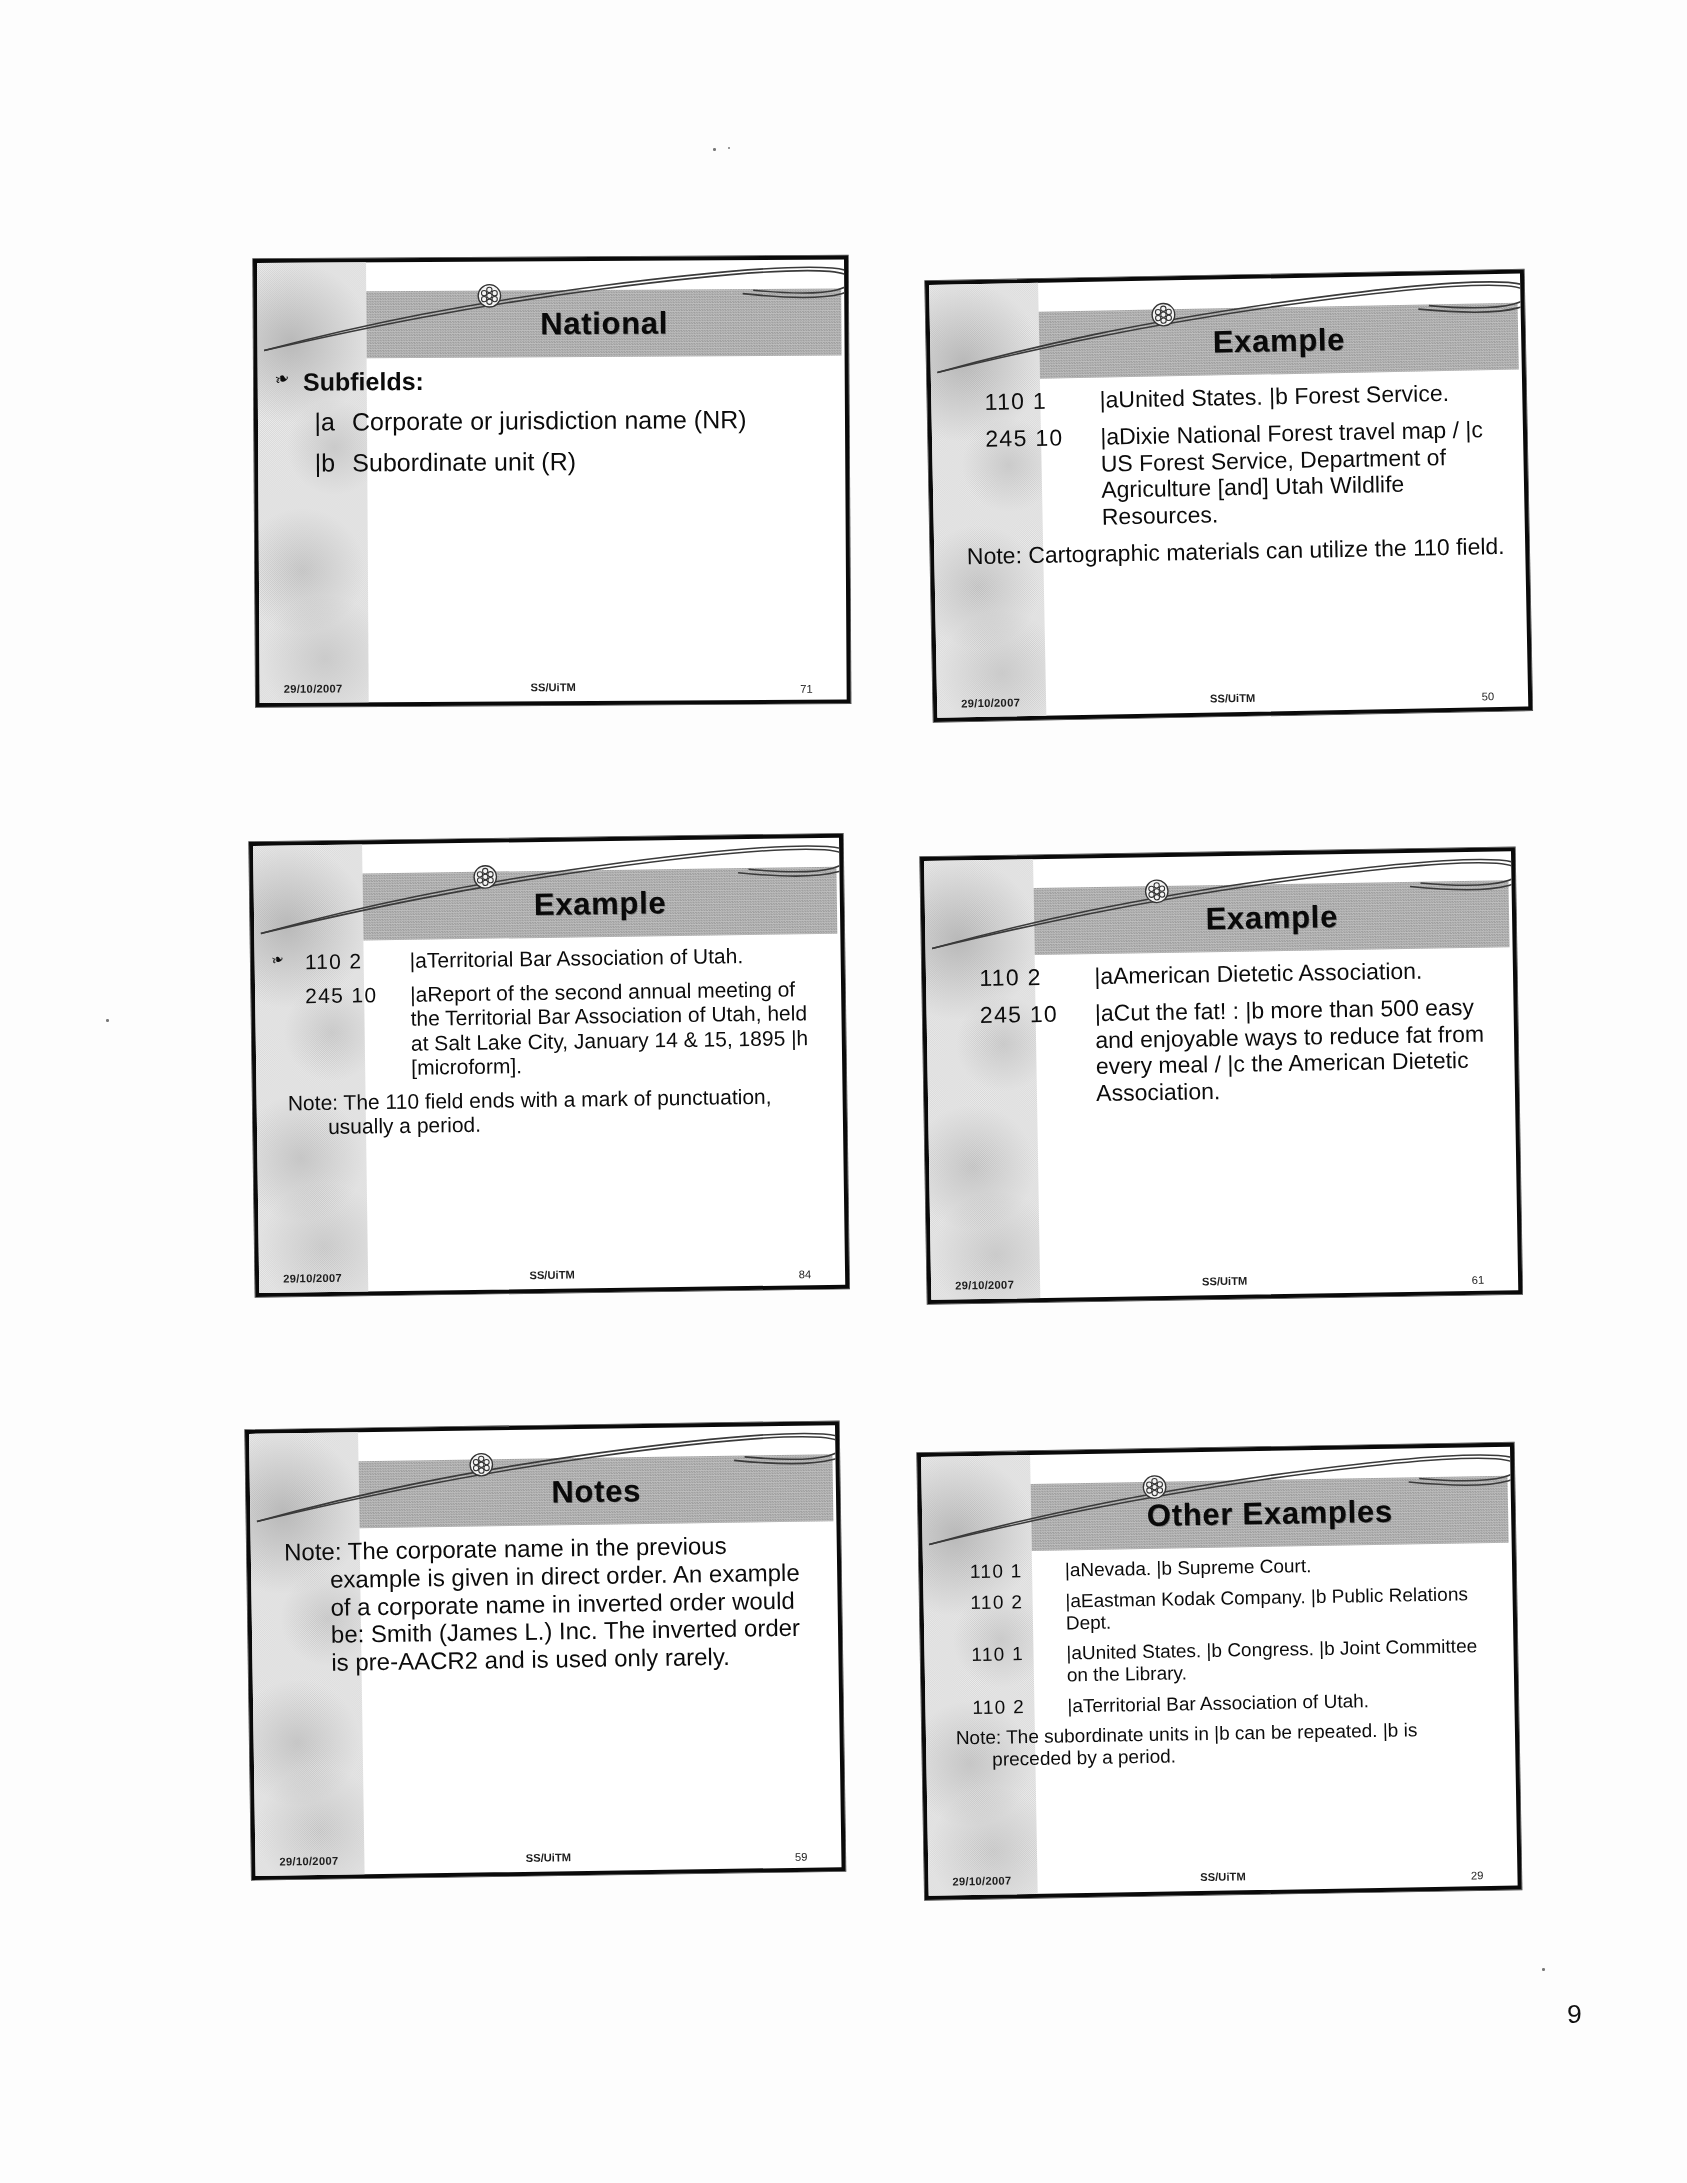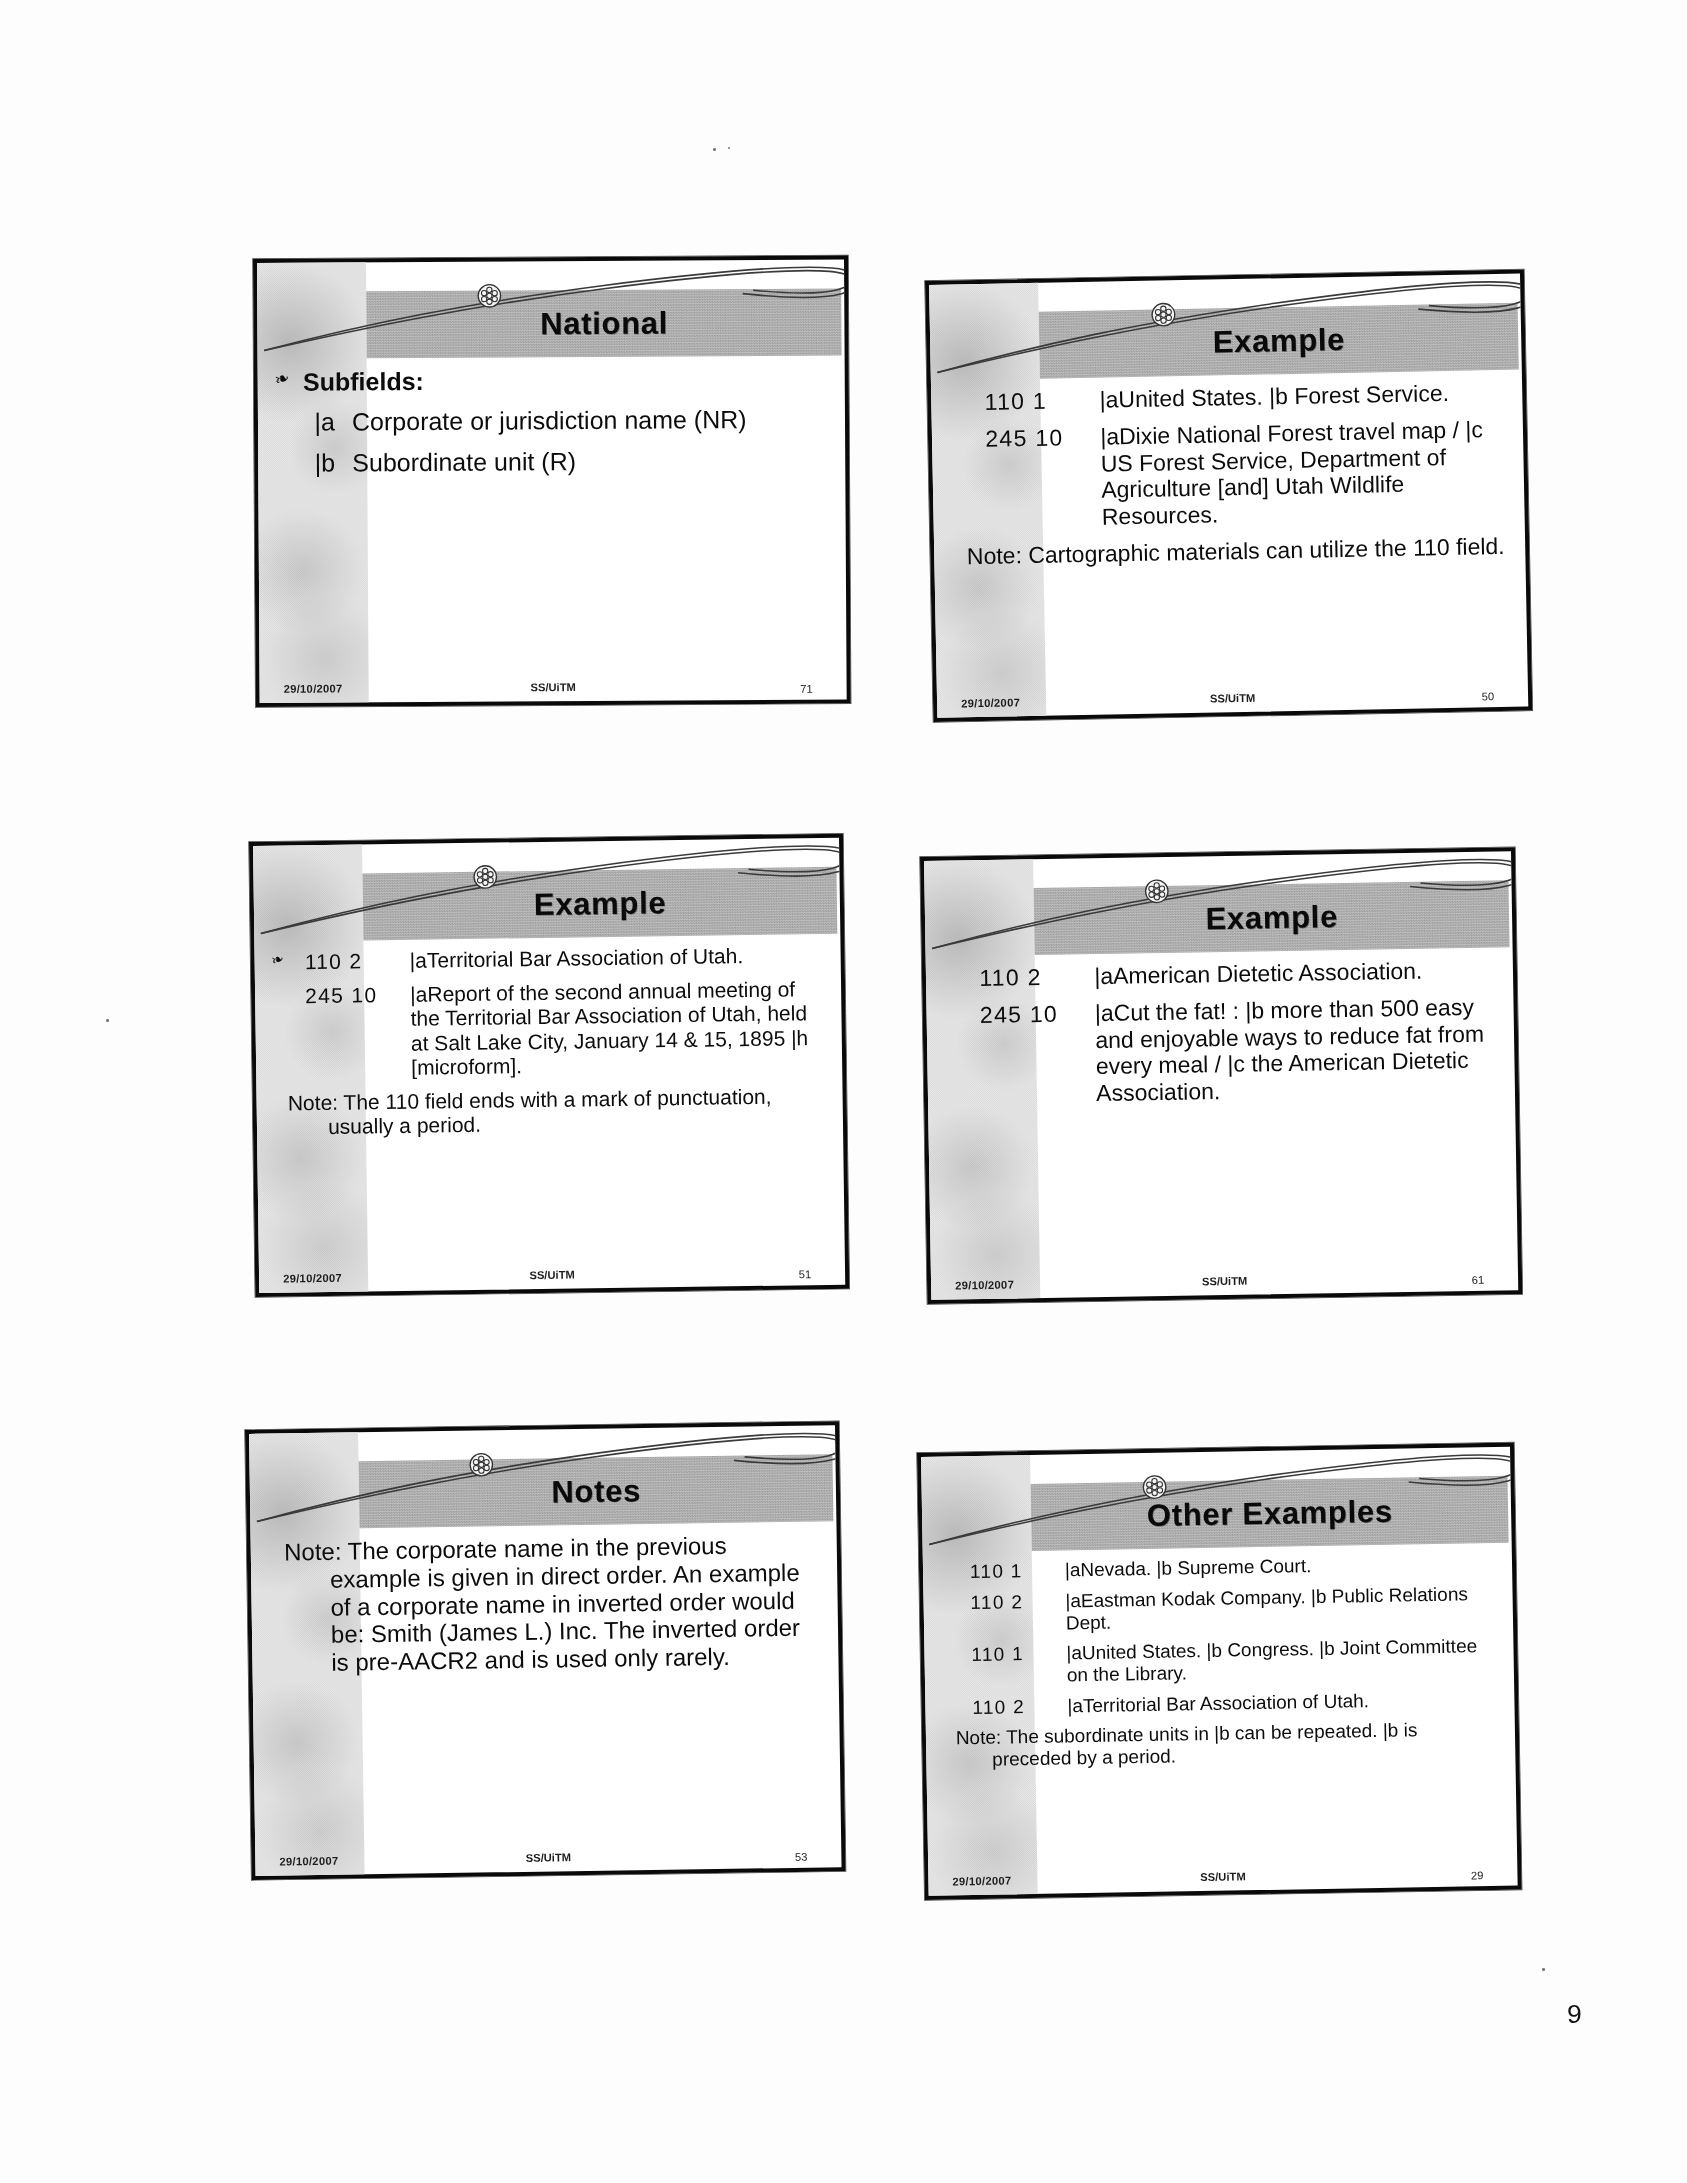--- a/index.html
+++ b/index.html
@@ -211,21 +211,21 @@
         </div>
         <div class="row marc">
           <span class="tag">245 10</span>
           <span class="txt">|aReport of the second annual meeting of the Territorial Bar Association of Utah, held at Salt Lake City, January 14 &amp; 15, 1895 |h [microform].</span>
         </div>
         <div class="row note"><span class="bullet">❧</span><span class="txt">Note:  The 110 field ends with a mark of punctuation, usually a period.</span></div>
       </div>
     <div class="sfooter">
       <span class="date">29/10/2007</span>
       <span class="org">SS/UiTM</span>
-      <span class="num">51</span>
+      <span class="num">84</span>
     </div>
   </section>
 
   <section class="slide p3 fs-d">
     <div class="band"></div>
     <div class="banner">
       <span class="title">Example</span>
     </div>
     <div class="needle"><svg viewBox="0 0 890 170" preserveAspectRatio="none">
           <g fill="none" stroke="#3a3a3a" stroke-width="2.4">
@@ -284,21 +284,21 @@
               <circle cx="344" cy="48" r="4"></circle>
             </g>
           </g>
         </svg></div>
     <div class="rows">
         <div class="row note"><span class="bullet">❧</span><span class="txt">Note:  The corporate name in the previous example  is given in direct order.  An example of a corporate name in inverted order would be:  Smith (James L.) Inc.  The inverted order is pre-AACR2 and is used only rarely.</span></div>
       </div>
     <div class="sfooter">
       <span class="date">29/10/2007</span>
       <span class="org">SS/UiTM</span>
-      <span class="num">53</span>
+      <span class="num">59</span>
     </div>
   </section>
 
   <section class="slide p5 fs-f">
     <div class="band"></div>
     <div class="banner">
       <span class="title">Other Examples</span>
     </div>
     <div class="needle"><svg viewBox="0 0 890 170" preserveAspectRatio="none">
           <g fill="none" stroke="#3a3a3a" stroke-width="2.4">

